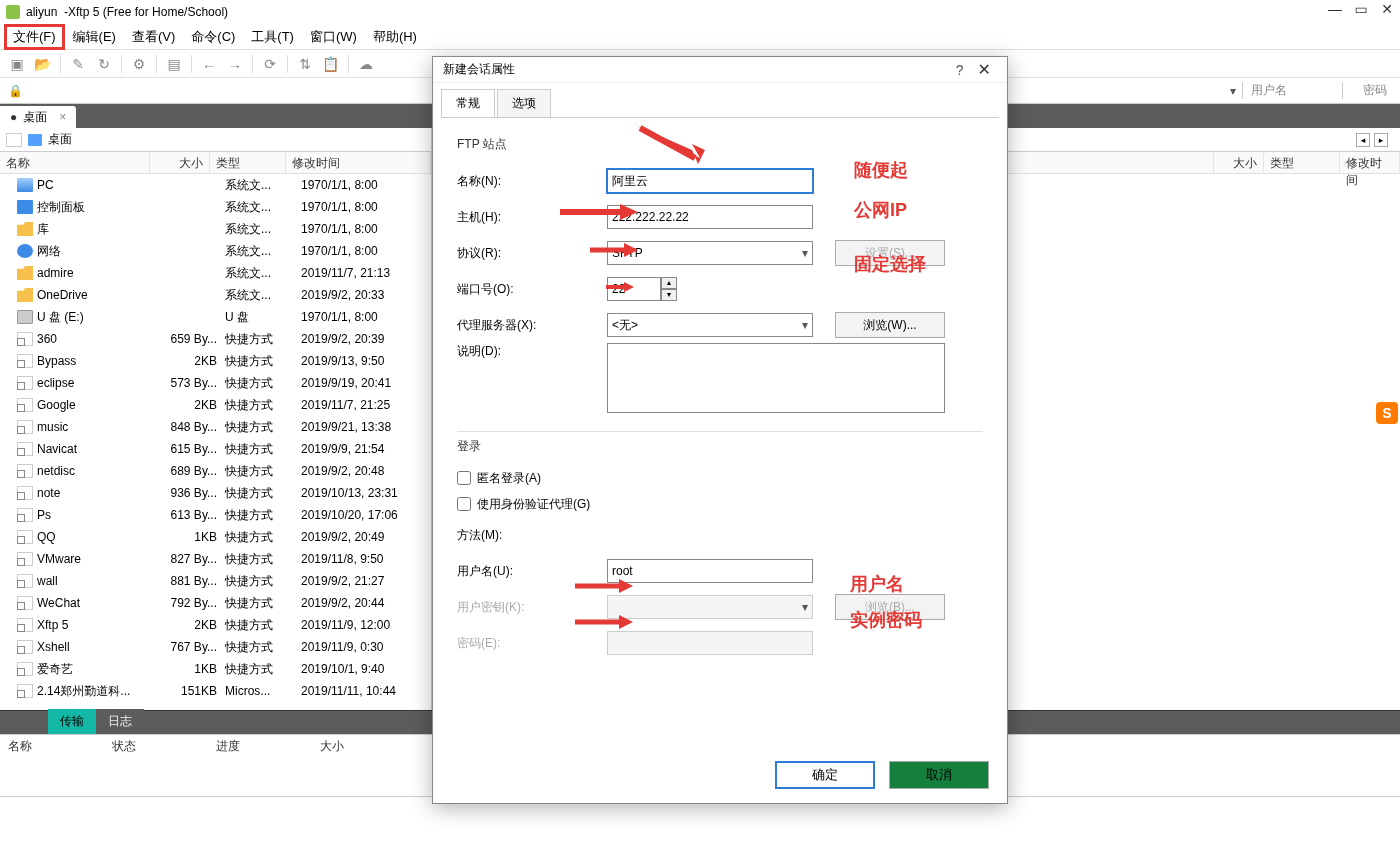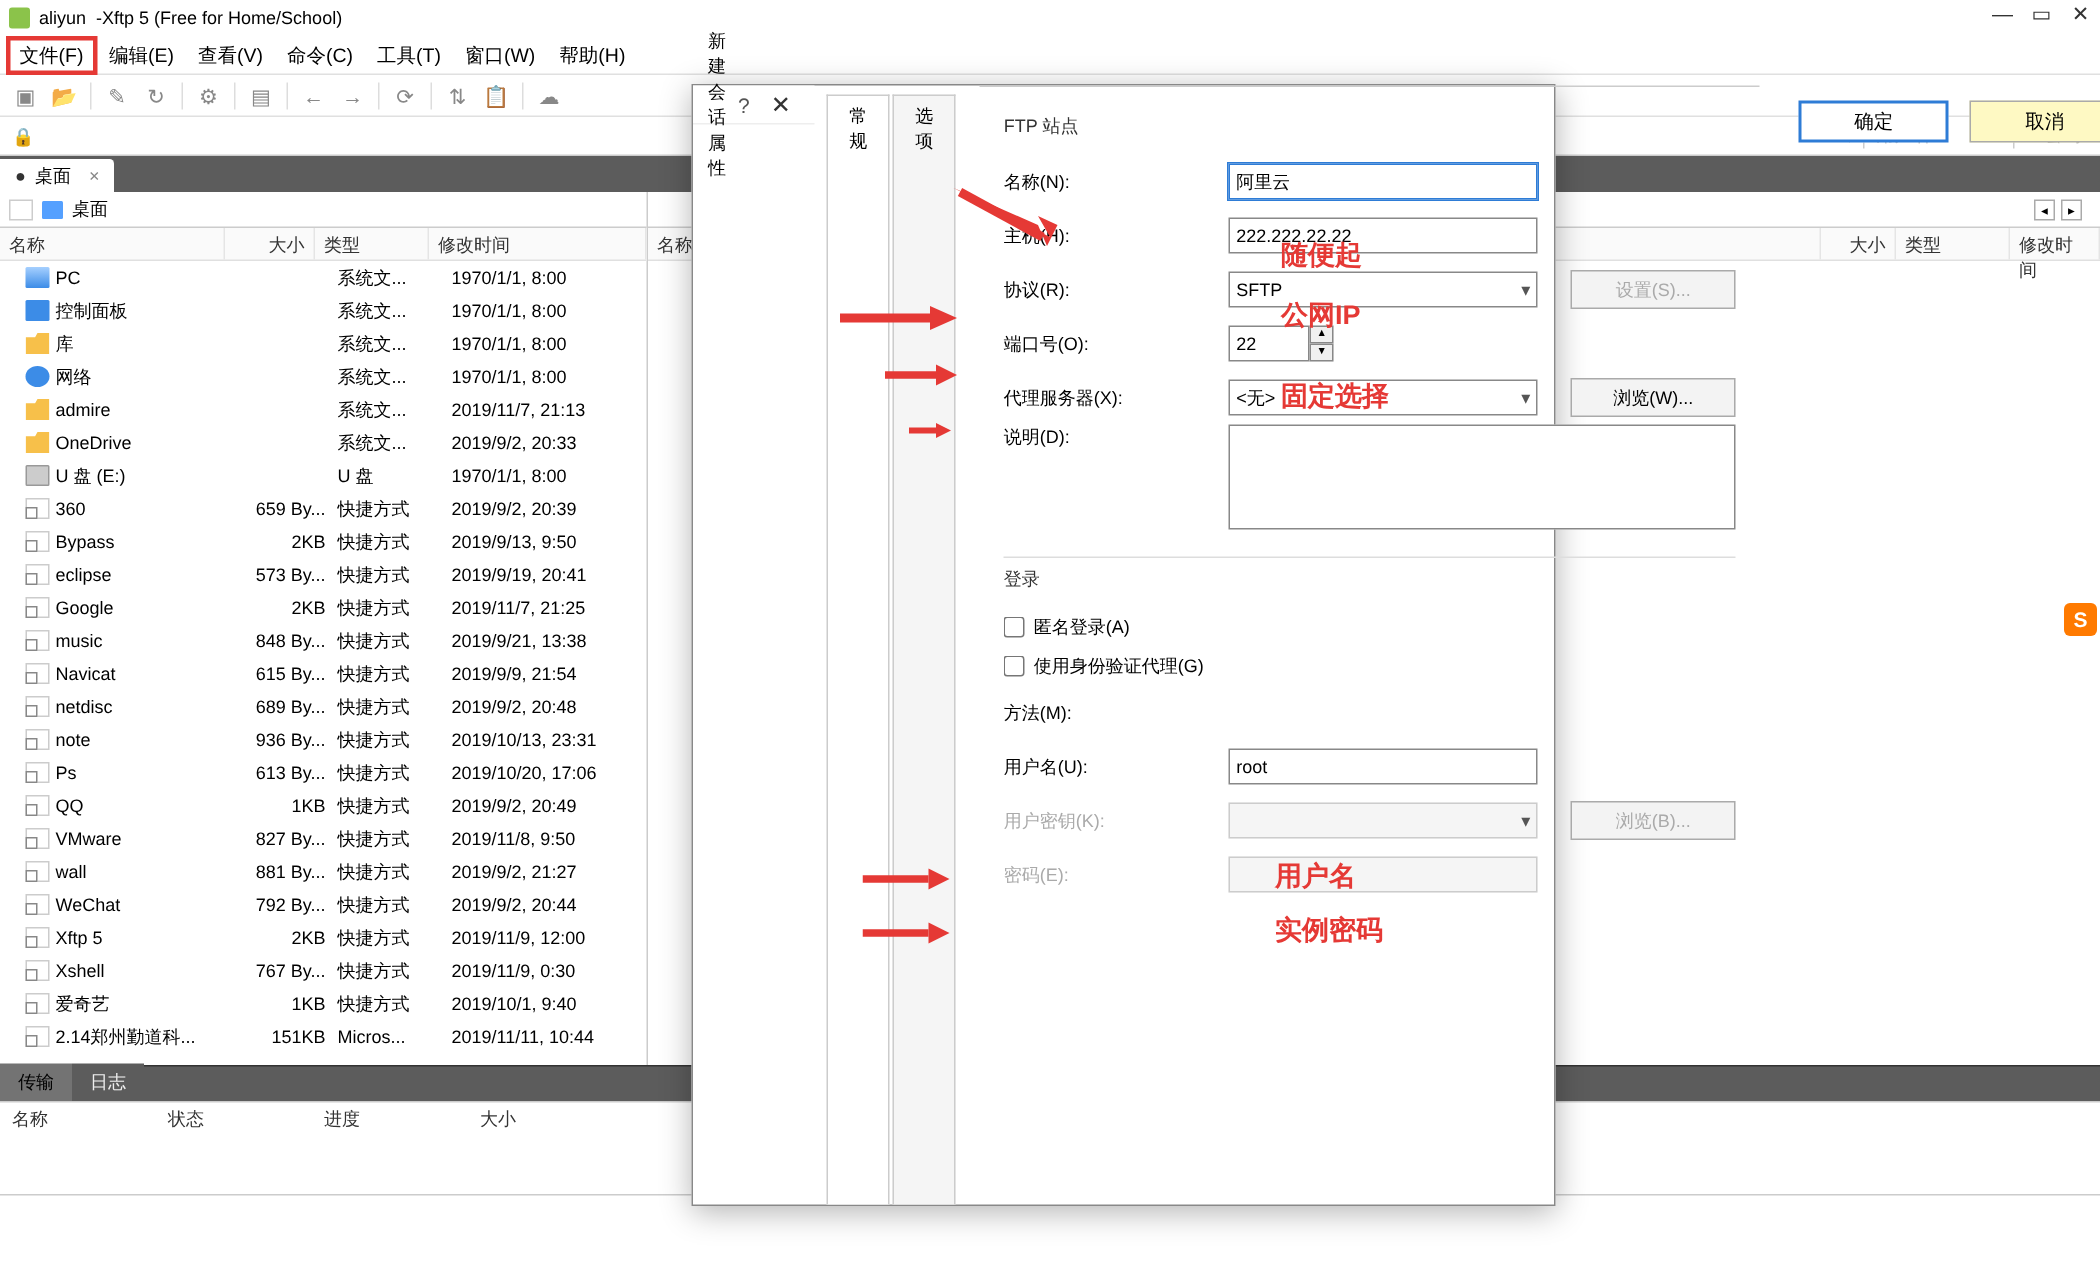--- a/index.html
+++ b/index.html
@@ -68,30 +68,30 @@
 .fi.folder { background: #f7c04a; clip-path: polygon(0 20%,40% 20%,50% 0,100% 0,100% 100%,0 100%); }
 .fi.ctrl { background: #3c8ce7; border-radius: 1px; }
 .fi.net { background: #3c8ce7; border-radius: 50%; }
 .fi.drive { background: #ccc; border: 1px solid #999; border-radius: 1px; }
 .fi.lnk { background: #fff; border: 1px solid #ccc; position: relative; }
 .fi.lnk::after { content:''; position:absolute; bottom:-1px; left:-1px; width:6px; height:6px; background:#fff; border:1px solid #888; }
 
 
 .bottomtabs { height: 24px; background: #5c5c5c; display: flex; align-items: flex-end; border-top: 1px solid #333; }
 .bottomtabs .bt { background: #5c5c5c; color: #eee; padding: 4px 12px; font-size: 12px; cursor: pointer; }
-.bottomtabs .bt.active { background: #737373; color: #000; }
+.bottomtabs .bt.active { background: #14b8a6; color: #000; margin-left: 48px; }
 .statuscols { height: 22px; display: flex; padding: 3px 8px; gap: 80px; font-size: 12px; color: #333; border-top: 1px solid #ccc; }
 .statusbar { height: 24px; border-top: 1px solid #ccc; }
 
 
 .arrow { position: absolute; z-index: 50; pointer-events: none; }
 .annot { position: absolute; color: #e53935; font-size: 18px; font-weight: 700; z-index: 50; pointer-events: none; }
 
 
-.dialog { position: absolute; left: 461px; top: 56px; width: 576px; height: 748px; background: #fff; border: 1px solid #888; box-shadow: 0 4px 20px rgba(0,0,0,0.3); z-index: 40; display: flex; flex-direction: row; }
+.dialog { position: absolute; left: 432px; top: 56px; width: 576px; height: 748px; background: #fff; border: 1px solid #888; box-shadow: 0 4px 20px rgba(0,0,0,0.3); z-index: 40; display: flex; flex-direction: column; }
 .dlgtitle { height: 26px; display: flex; align-items: center; padding: 0 10px; font-size: 12px; background: #fff; border-bottom: 1px solid #eee; }
 .dlgtitle .help { margin-left: auto; font-size: 14px; color: #555; cursor: pointer; padding: 0 8px; }
 .dlgtitle .close { font-size: 16px; color: #333; cursor: pointer; padding: 0 6px; }
 .dlgtabs { display: flex; padding: 6px 8px 0 8px; gap: 2px; }
 .dlgtabs .dt { padding: 5px 14px; border: 1px solid #ccc; border-bottom: none; background: #f5f5f5; font-size: 12px; cursor: pointer; }
 .dlgtabs .dt.active { background: #fff; position: relative; z-index: 2; }
 .dlgbody { border-top: 1px solid #ccc; margin: 0 8px; flex: 1; padding: 12px 16px; position: relative; }
 .fieldset-title { font-size: 12px; color: #333; margin: 6px 0 10px; }
 .form-row { display: flex; align-items: center; height: 36px; }
 .form-row label { width: 150px; font-size: 12px; }
@@ -108,21 +108,21 @@
 .form-row .side-btn:disabled, .form-row label.disabled, .form-row .disabled { color: #aaa; }
 .form-row .fake-select { display: flex; align-items: center; justify-content: space-between; padding: 0 4px; }
 .form-row .fake-select::after { content: '▾'; color: #555; }
 .form-row input:disabled, .form-row .fake-select.disabled { background: #f5f5f5; color: #aaa; border-color: #ccc; }
 .chk-row { display: flex; align-items: center; height: 26px; gap: 6px; font-size: 12px; padding-left: 0; }
 .chk-row input { width: 14px; height: 14px; }
 hr.group { border: none; border-top: 1px solid #ddd; margin: 8px 0 4px; }
 .dlg-buttons { display: flex; justify-content: flex-end; gap: 14px; padding: 10px 18px 14px; }
 .dlg-buttons button { width: 100px; height: 28px; font-size: 13px; cursor: pointer; }
 .dlg-buttons .ok { border: 2px solid #2e7cd6; background: #fff; }
-.dlg-buttons .cancel { border: 1px solid #aaa; background: #fef9c3; }
+.dlg-buttons .cancel { border: 1px solid #aaa; background: #15803d; }
 
 
 .sogou { position: absolute; right: 2px; top: 402px; width: 22px; height: 22px; background: #ff7a00; border-radius: 4px; color: #fff; font-weight: bold; display:flex; align-items:center; justify-content:center; font-size:14px; }
 .rightpane .arrows-prev-next { margin-left: auto; display: flex; gap: 4px; padding-right: 6px; }
 .rightpane .arrows-prev-next span { width:14px; height:14px; border:1px solid #aaa; font-size:9px; display:flex; align-items:center; justify-content:center; cursor:pointer; }
 </style>
 </head>
 <body>
 
 <div class="titlebar">

